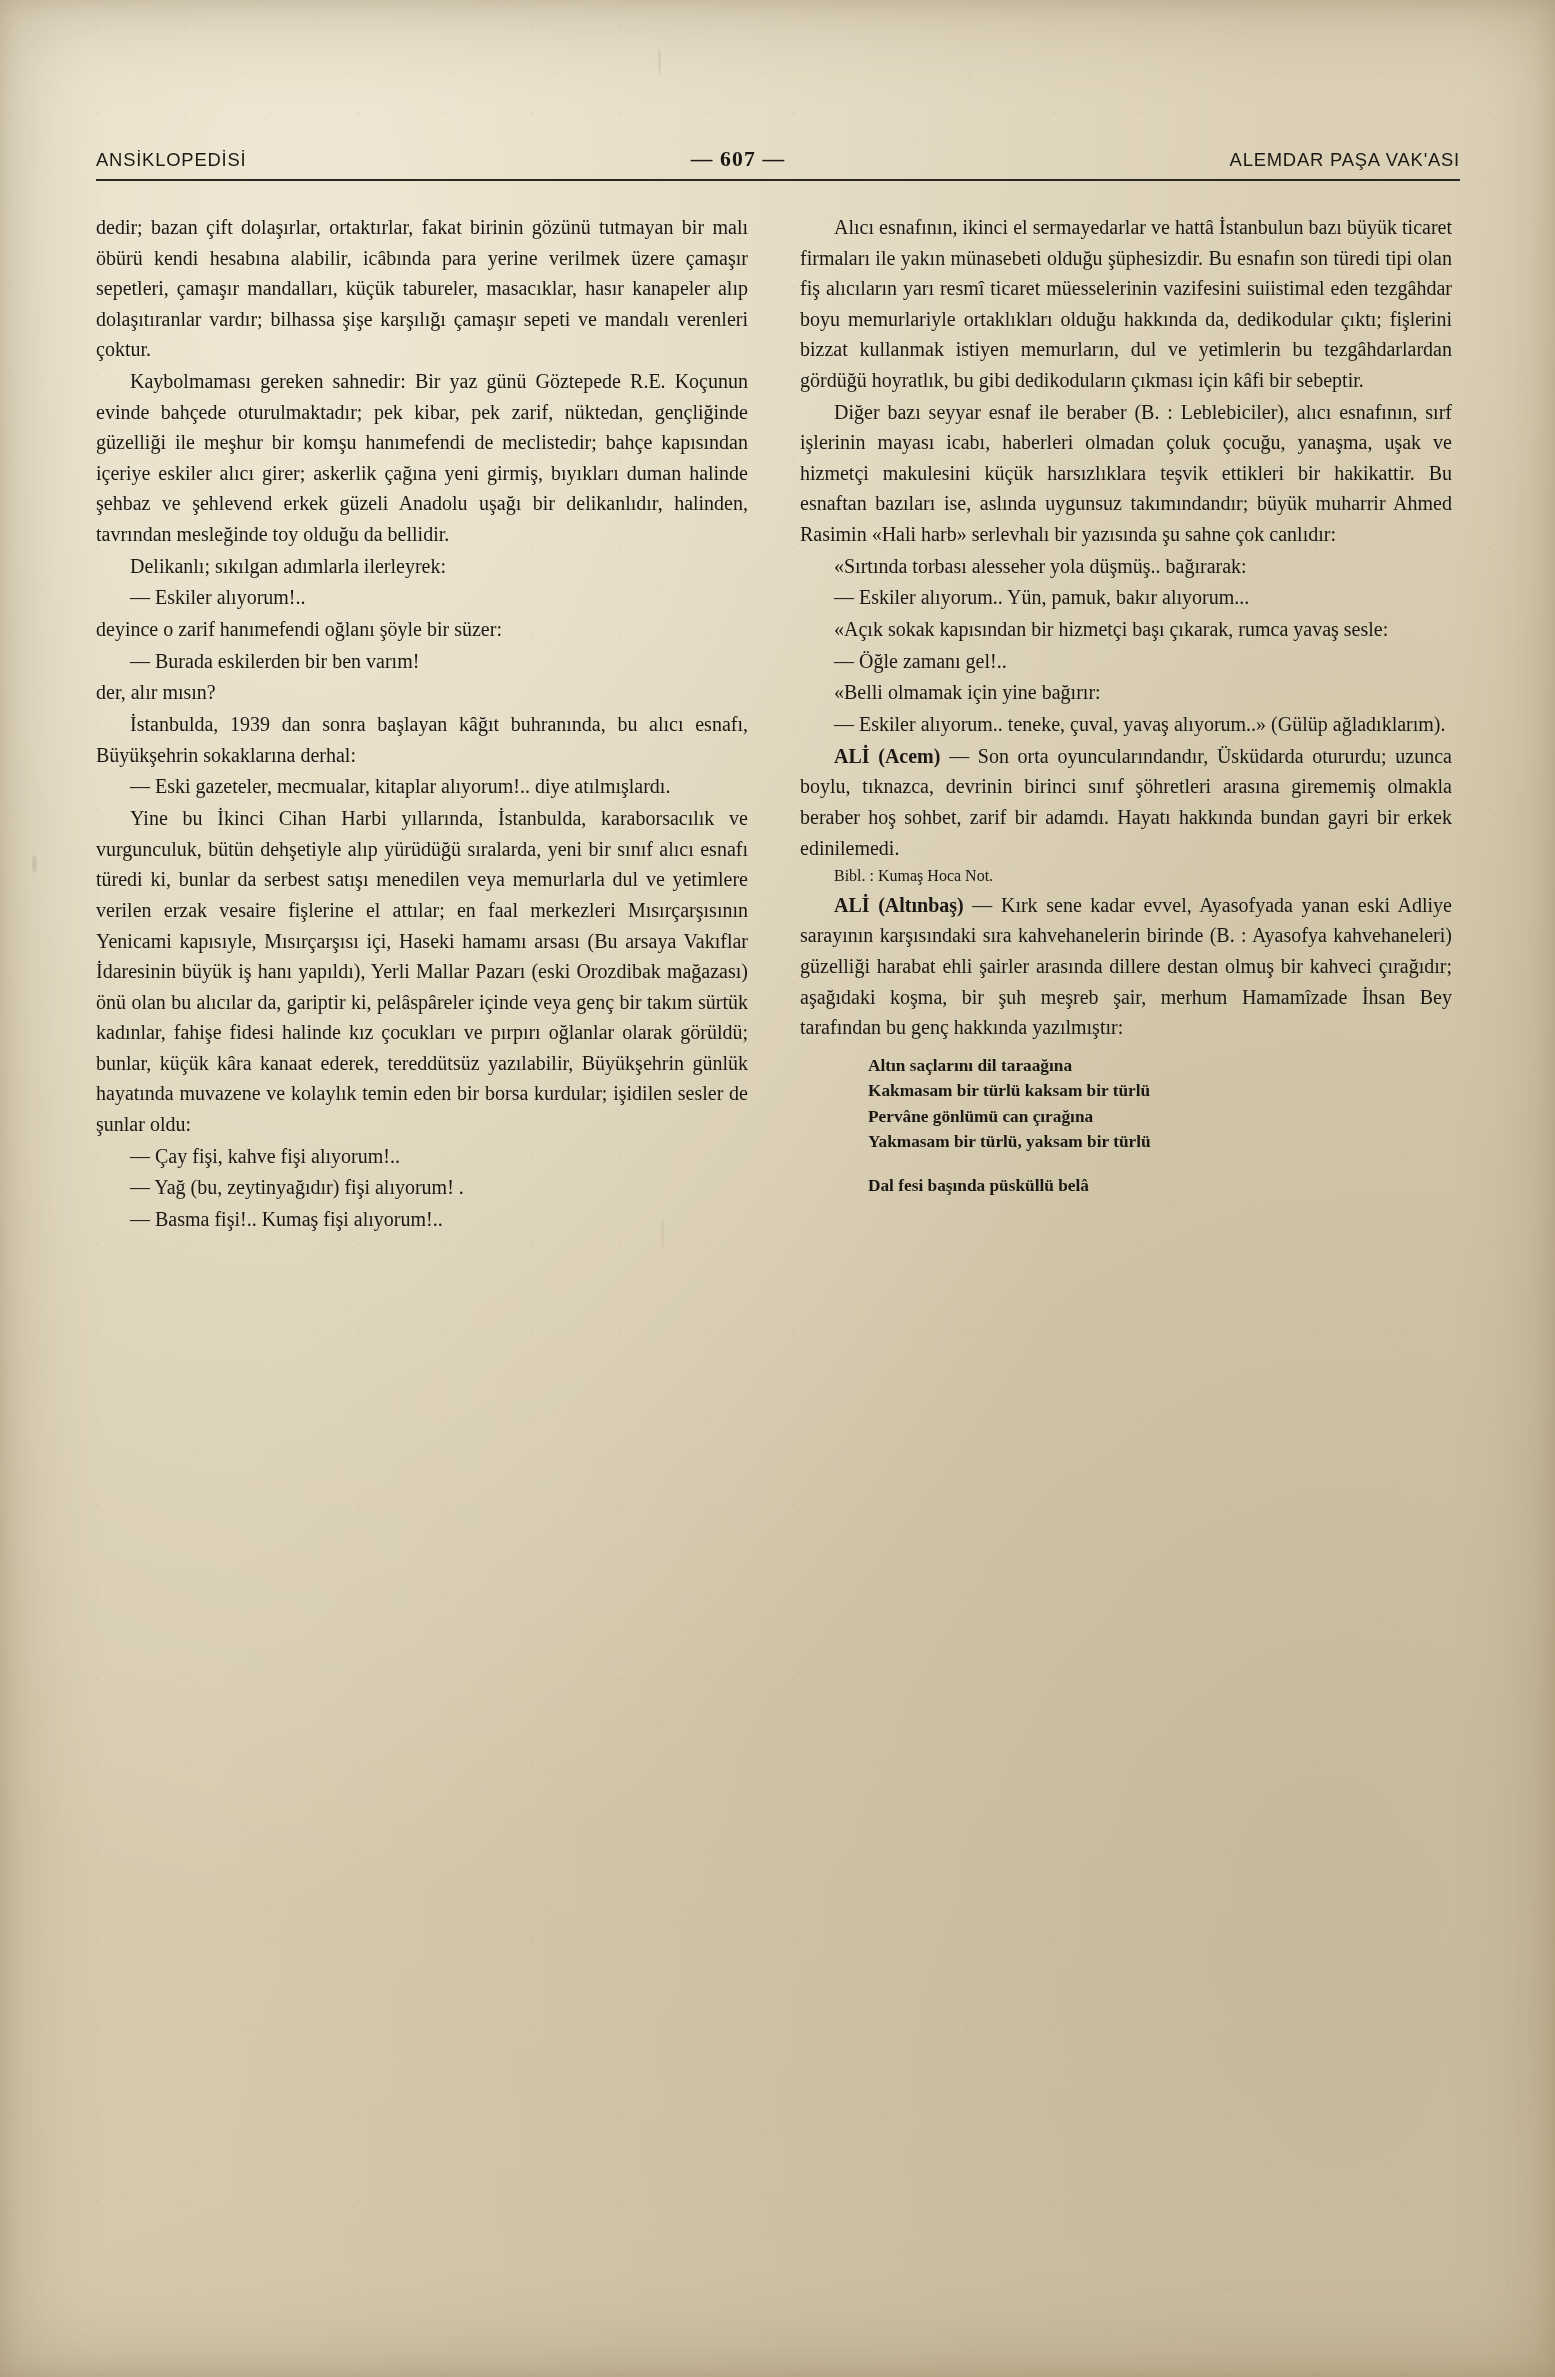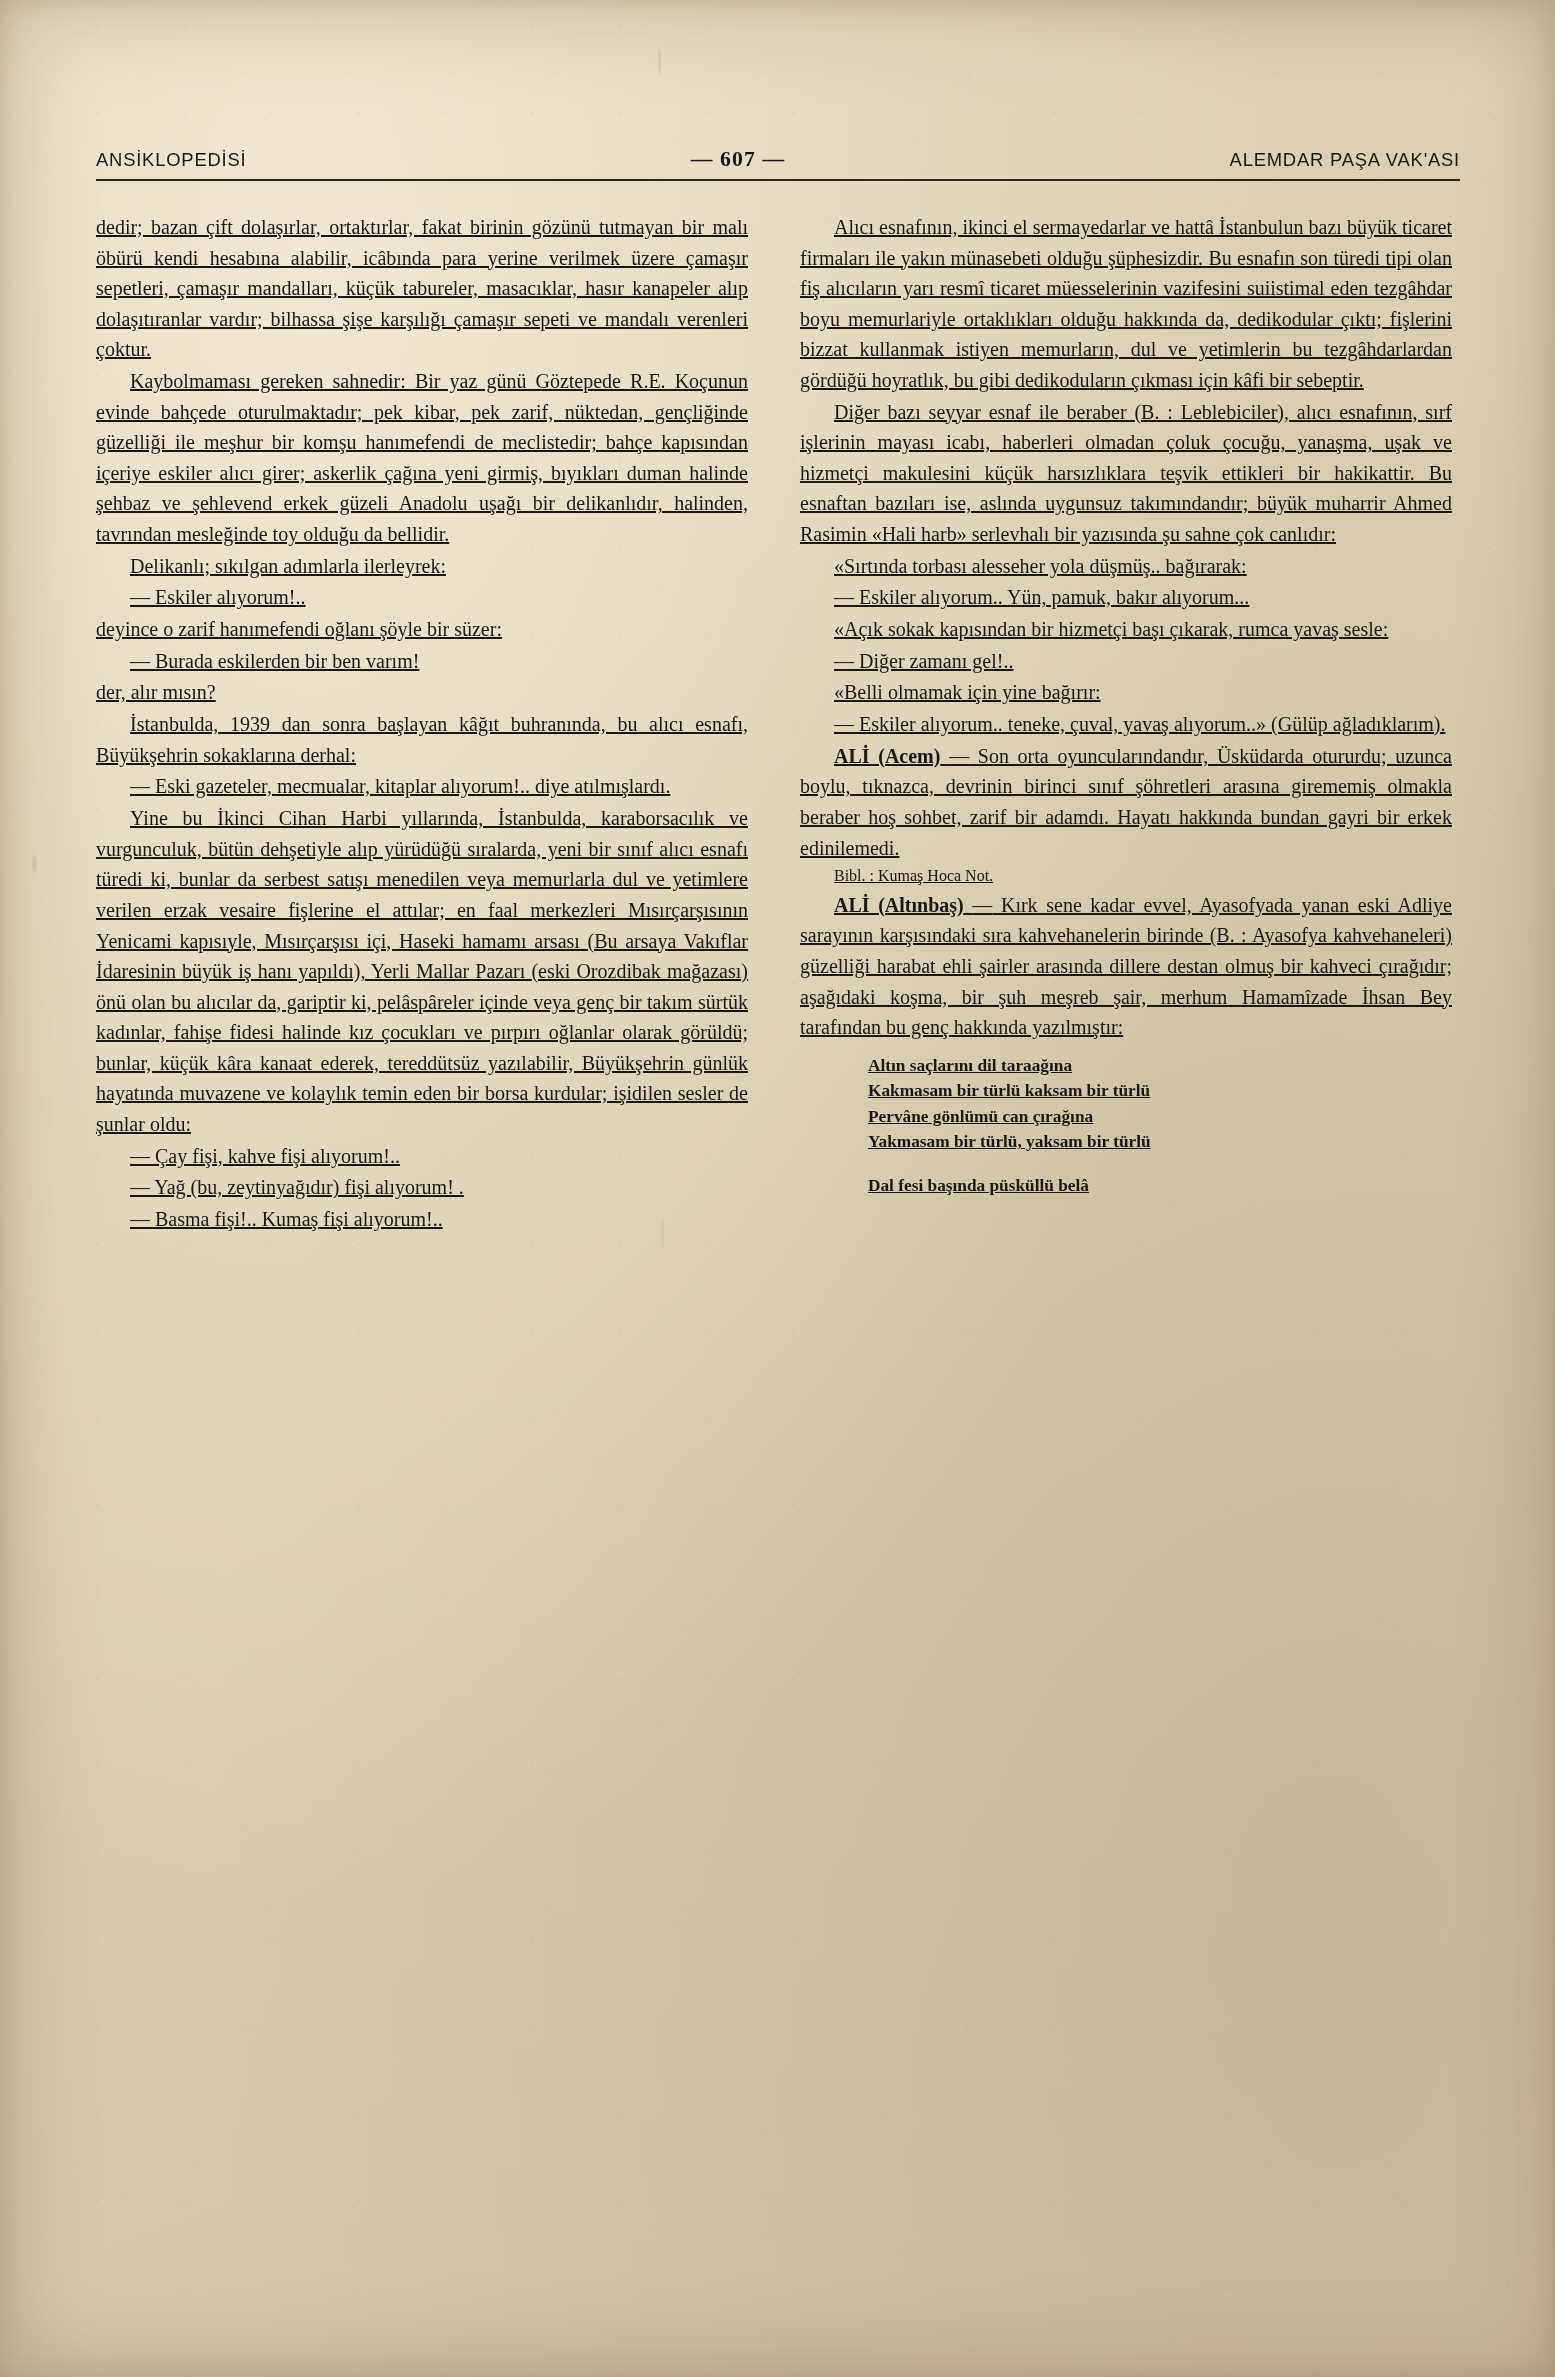--- a/index.html
+++ b/index.html
@@ -81,21 +81,20 @@
     display: flex;
     gap: 52px;
   }
   .col {
     width: 652px;
     font-size: 20px;
     line-height: 1.53;
     text-align: justify;
     text-justify: inter-word;
     hyphens: manual;
-    text-decoration: underline;
   }
   .col p {
     margin: 0 0 1.1px 0;
   }
   .col p.indent {
     text-indent: 34px;
   }
   .col p.dash {
     text-indent: 34px;
   }
@@ -161,21 +160,21 @@
       <p class="dash">— Yağ (bu, zeytinyağıdır) fişi alıyorum! .</p>
       <p class="dash">— Basma fişi!.. Kumaş fişi alıyorum!..</p>
     </div>
 
     <div class="col">
       <p class="indent">Alıcı esnafının, ikinci el sermayedarlar ve hattâ İstanbulun bazı büyük ticaret firmaları ile yakın münasebeti olduğu şüphesizdir. Bu esnafın son türedi tipi olan fiş alıcıların yarı resmî ticaret müesselerinin vazifesini suiistimal eden tezgâhdar boyu memurlariyle ortaklıkları olduğu hakkında da, dedikodular çıktı; fişlerini bizzat kullanmak istiyen memurların, dul ve yetimlerin bu tezgâhdarlardan gördüğü hoyratlık, bu gibi dedikoduların çıkması için kâfi bir sebeptir.</p>
       <p class="indent">Diğer bazı seyyar esnaf ile beraber (B. : Leblebiciler), alıcı esnafının, sırf işlerinin mayası icabı, haberleri olmadan çoluk çocuğu, yanaşma, uşak ve hizmetçi makulesini küçük harsızlıklara teşvik ettikleri bir hakikattir. Bu esnaftan bazıları ise, aslında uygunsuz takımındandır; büyük muharrir Ahmed Rasimin «Hali harb» serlevhalı bir yazısında şu sahne çok canlıdır:</p>
       <p class="indent">«Sırtında torbası alesseher yola düşmüş.. bağırarak:</p>
       <p class="dash">— Eskiler alıyorum.. Yün, pamuk, bakır alıyorum...</p>
       <p class="indent">«Açık sokak kapısından bir hizmetçi başı çıkarak, rumca yavaş sesle:</p>
-      <p class="dash">— Diğer zamanı gel!..</p>
+      <p class="dash">— Öğle zamanı gel!..</p>
       <p class="indent">«Belli olmamak için yine bağırır:</p>
       <p class="dash">— Eskiler alıyorum.. teneke, çuval, yavaş alıyorum..» (Gülüp ağladıklarım).</p>
 
       <p class="indent"><span class="entry-head">ALİ (Acem)</span> <span>—</span><span> Son orta oyuncularındandır, Üsküdarda otururdu; uzunca boylu, tıknazca, devrinin birinci sınıf şöhretleri arasına girememiş olmakla beraber hoş sohbet, zarif bir adamdı. Hayatı hakkında bundan gayri bir erkek edinilemedi.</span></p>
       <p class="bibl">Bibl. : Kumaş Hoca Not.</p>
 
       <p class="indent"><span class="entry-head">ALİ (Altınbaş)</span> <span>—</span><span> Kırk sene kadar evvel, Ayasofyada yanan eski Adliye sarayının karşısındaki sıra kahvehanelerin birinde (B. : Ayasofya kahvehaneleri) güzelliği harabat ehli şairler arasında dillere destan olmuş bir kahveci çırağıdır; aşağıdaki koşma, bir şuh meşreb şair, merhum Hamamîzade İhsan Bey tarafından bu genç hakkında yazılmıştır:</span></p>
 
       <div class="verse">
         <div class="stanza">

